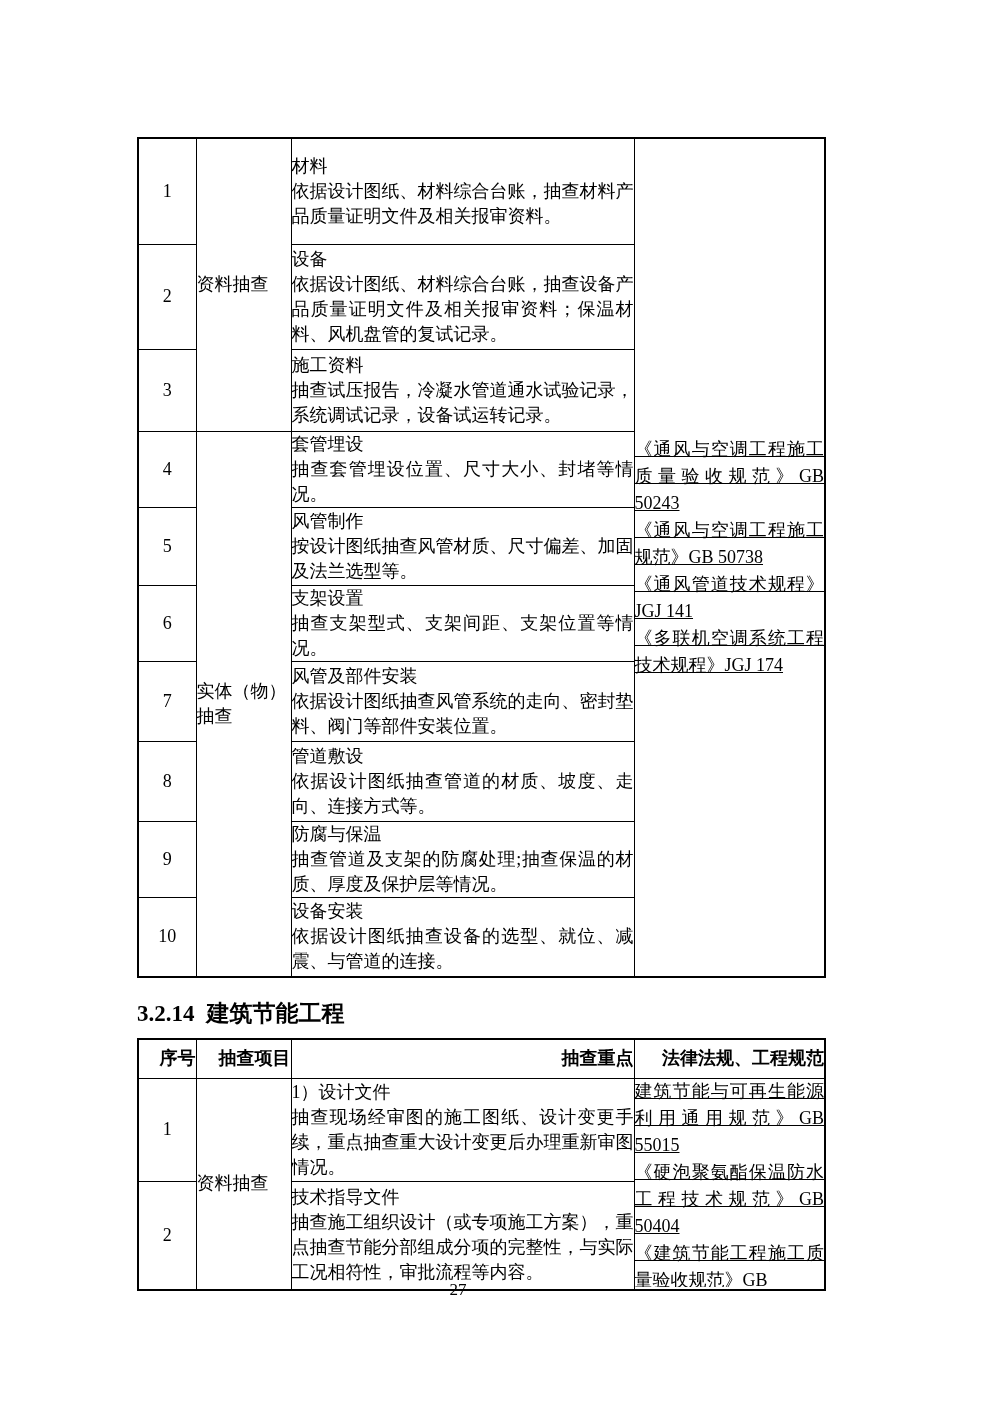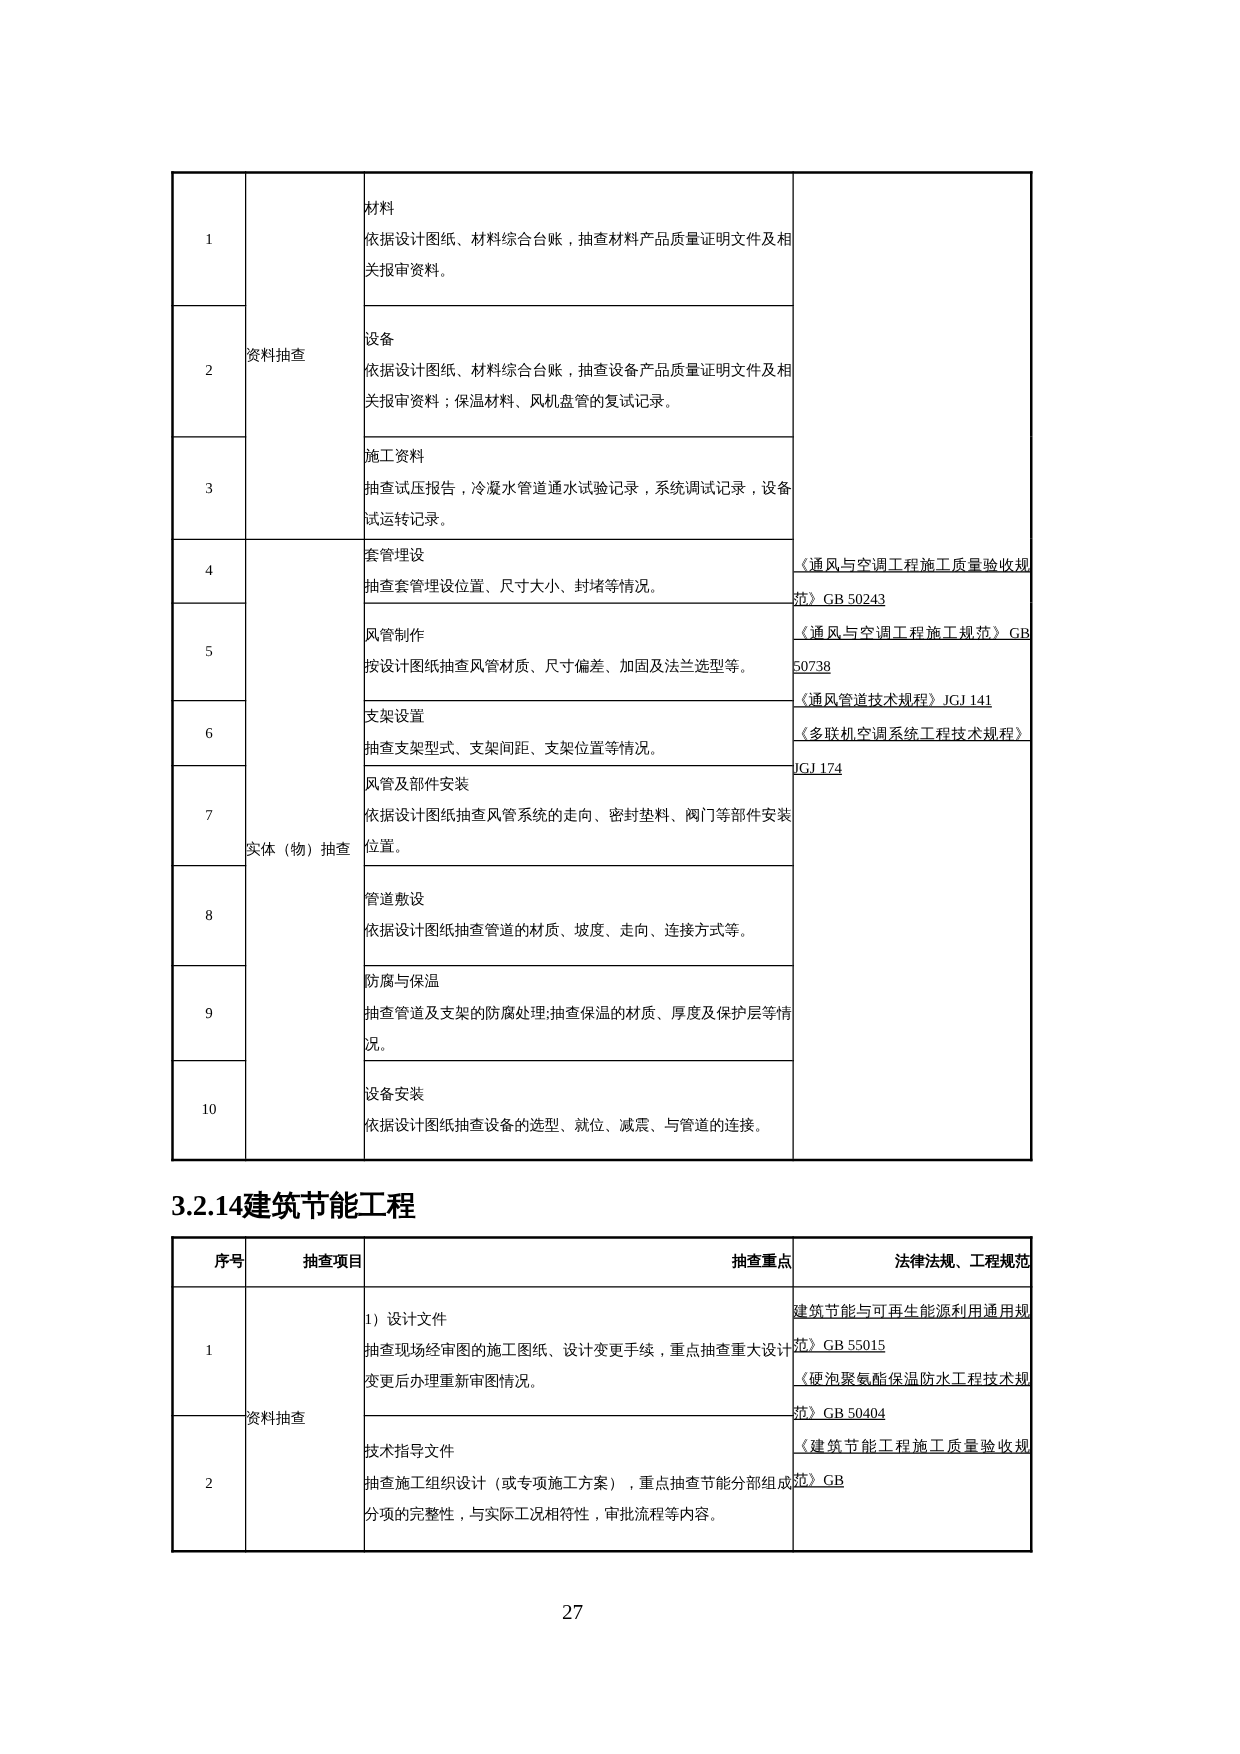--- a/index.html
+++ b/index.html
@@ -15,21 +15,21 @@
     border-collapse: collapse;
     table-layout: fixed;
     width: 687px;
     margin-left: 137px;
   }
   table.doc-table, table.doc-table td, table.doc-table th {
     border: 1px solid #000;
   }
   table.doc-table { border: 2px solid #000; }
   table.doc-table td, table.doc-table th {
-    font-size: 12px;
+    font-size: 18px;
     line-height: 25px;
     padding: 0;
     vertical-align: middle;
     overflow: hidden;
   }
   col.c-no    { width: 58px; }
   col.c-item  { width: 95px; }
   col.c-focus { width: 343px; }
   col.c-legal { width: 191px; }
 
@@ -39,32 +39,32 @@
     text-align: right;
   }
   td.no { text-align: center; }
   td.grp { padding-left: 9px; padding-right: 2px; }
   td.focus { padding: 2px 9px 2px 10px; }
   .focus .ft { text-align: left; }
   .focus .fb { text-align: justify; }
   td.legal { padding: 0 10px 0 14px; vertical-align: middle; text-decoration: underline; }
   .legal-box { display: flex; flex-direction: column; overflow: hidden; }
   .legal-box.center { justify-content: center; height: 780px; }
-  .legal-box.top    { justify-content: flex-start; height: 202px; padding-top: 6px; }
+  .legal-box.top    { justify-content: center; height: 202px; padding-top: 6px; }
   .legal .ref { text-align: justify; line-height: 27px; }
 
   .section-heading {
     margin: 20px 0 0 137px;
     height: 32px;
     font-size: 23px;
     font-weight: bold;
     line-height: 32px;
     white-space: nowrap;
   }
-  .section-heading .ht { }
+  .section-heading .ht { margin-left: 12px; }
   .heading-gap { height: 8px; }
 
   .page-number {
     position: absolute;
     left: 0; top: 1280px;
     width: 916px;
     text-align: center;
     font-size: 17px;
   }
 </style>

